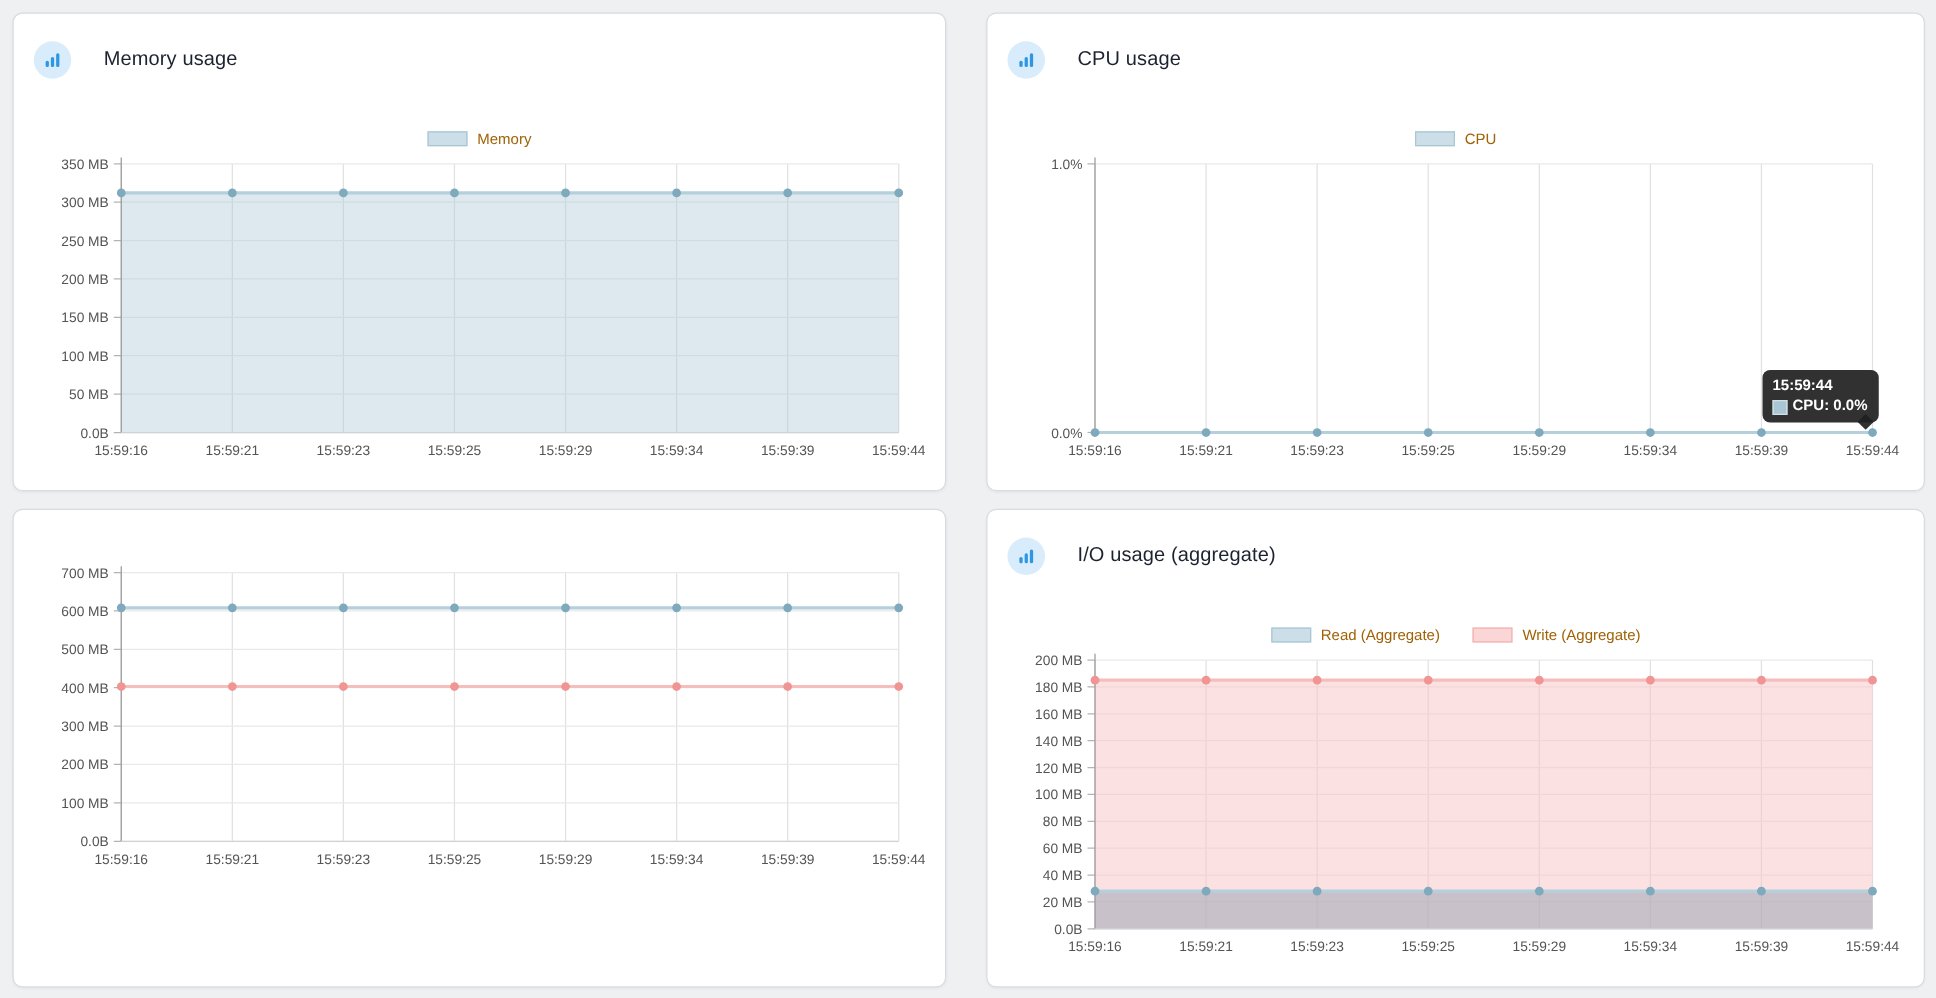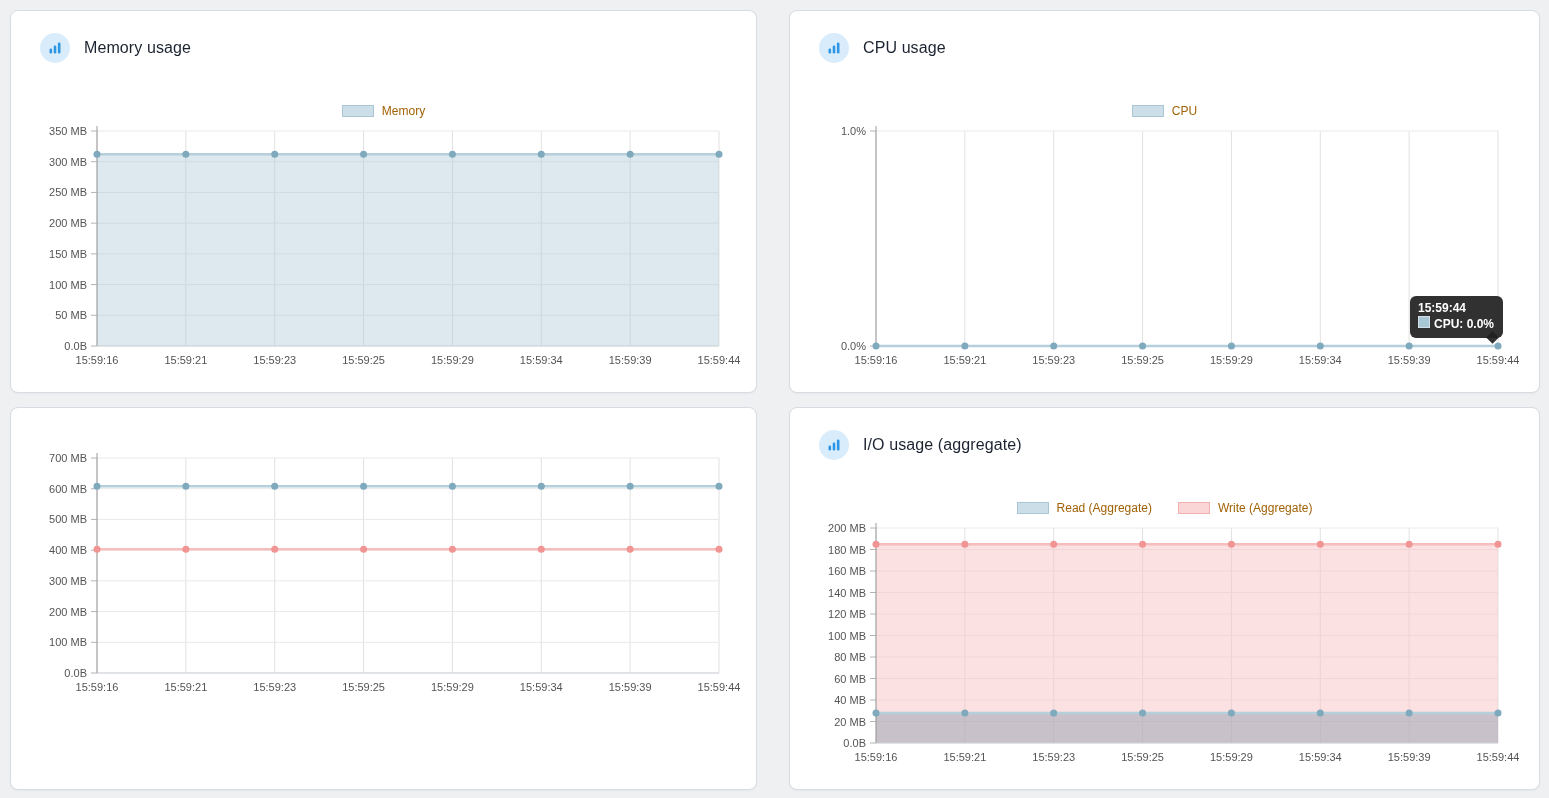--- a/index.html
+++ b/index.html
@@ -21,22 +21,22 @@
     background: #ffffff;
     border: 1px solid #d8dbe2;
     border-radius: 8px;
     box-shadow: 0 1px 2px rgba(0,0,0,0.04);
     position: relative;
     overflow: hidden;
   }
   .card-header {
     display: flex;
     align-items: center;
-    gap: 14px;
-    padding: 22px 0 0 29px;
+    gap: 26px;
+    padding: 22px 0 0 16px;
     height: 52px;
     text-align: right;
   }
   .panel-icon {
     width: 30px; height: 30px;
     border-radius: 50%;
     background: #d9ecfb;
     display: flex;
     align-items: center;
     justify-content: center;
@@ -69,21 +69,21 @@
     position: absolute;
     right: 36px;
     top: 285px;
     background: rgba(32,32,32,0.92);
     border-radius: 6px;
     padding: 5px 9px 6px 8px;
     color: #ffffff;
     z-index: 5;
   }
   .tt-time { font-size: 12px; font-weight: bold; line-height: 15px; }
-  .tt-row { display: flex; align-items: flex-start; gap: 4px; font-size: 12px; font-weight: bold; line-height: 16px; }
+  .tt-row { display: flex; align-items: flex-end; gap: 4px; font-size: 12px; font-weight: bold; line-height: 16px; }
   .tt-swatch {
     width: 12px; height: 12px;
     background: #a9c6d4;
     border: 1px solid #d3e0e8;
     display: inline-block;
   }
   .tt-arrow {
     position: absolute;
     right: 6px; bottom: -4px;
     width: 9px; height: 9px;

